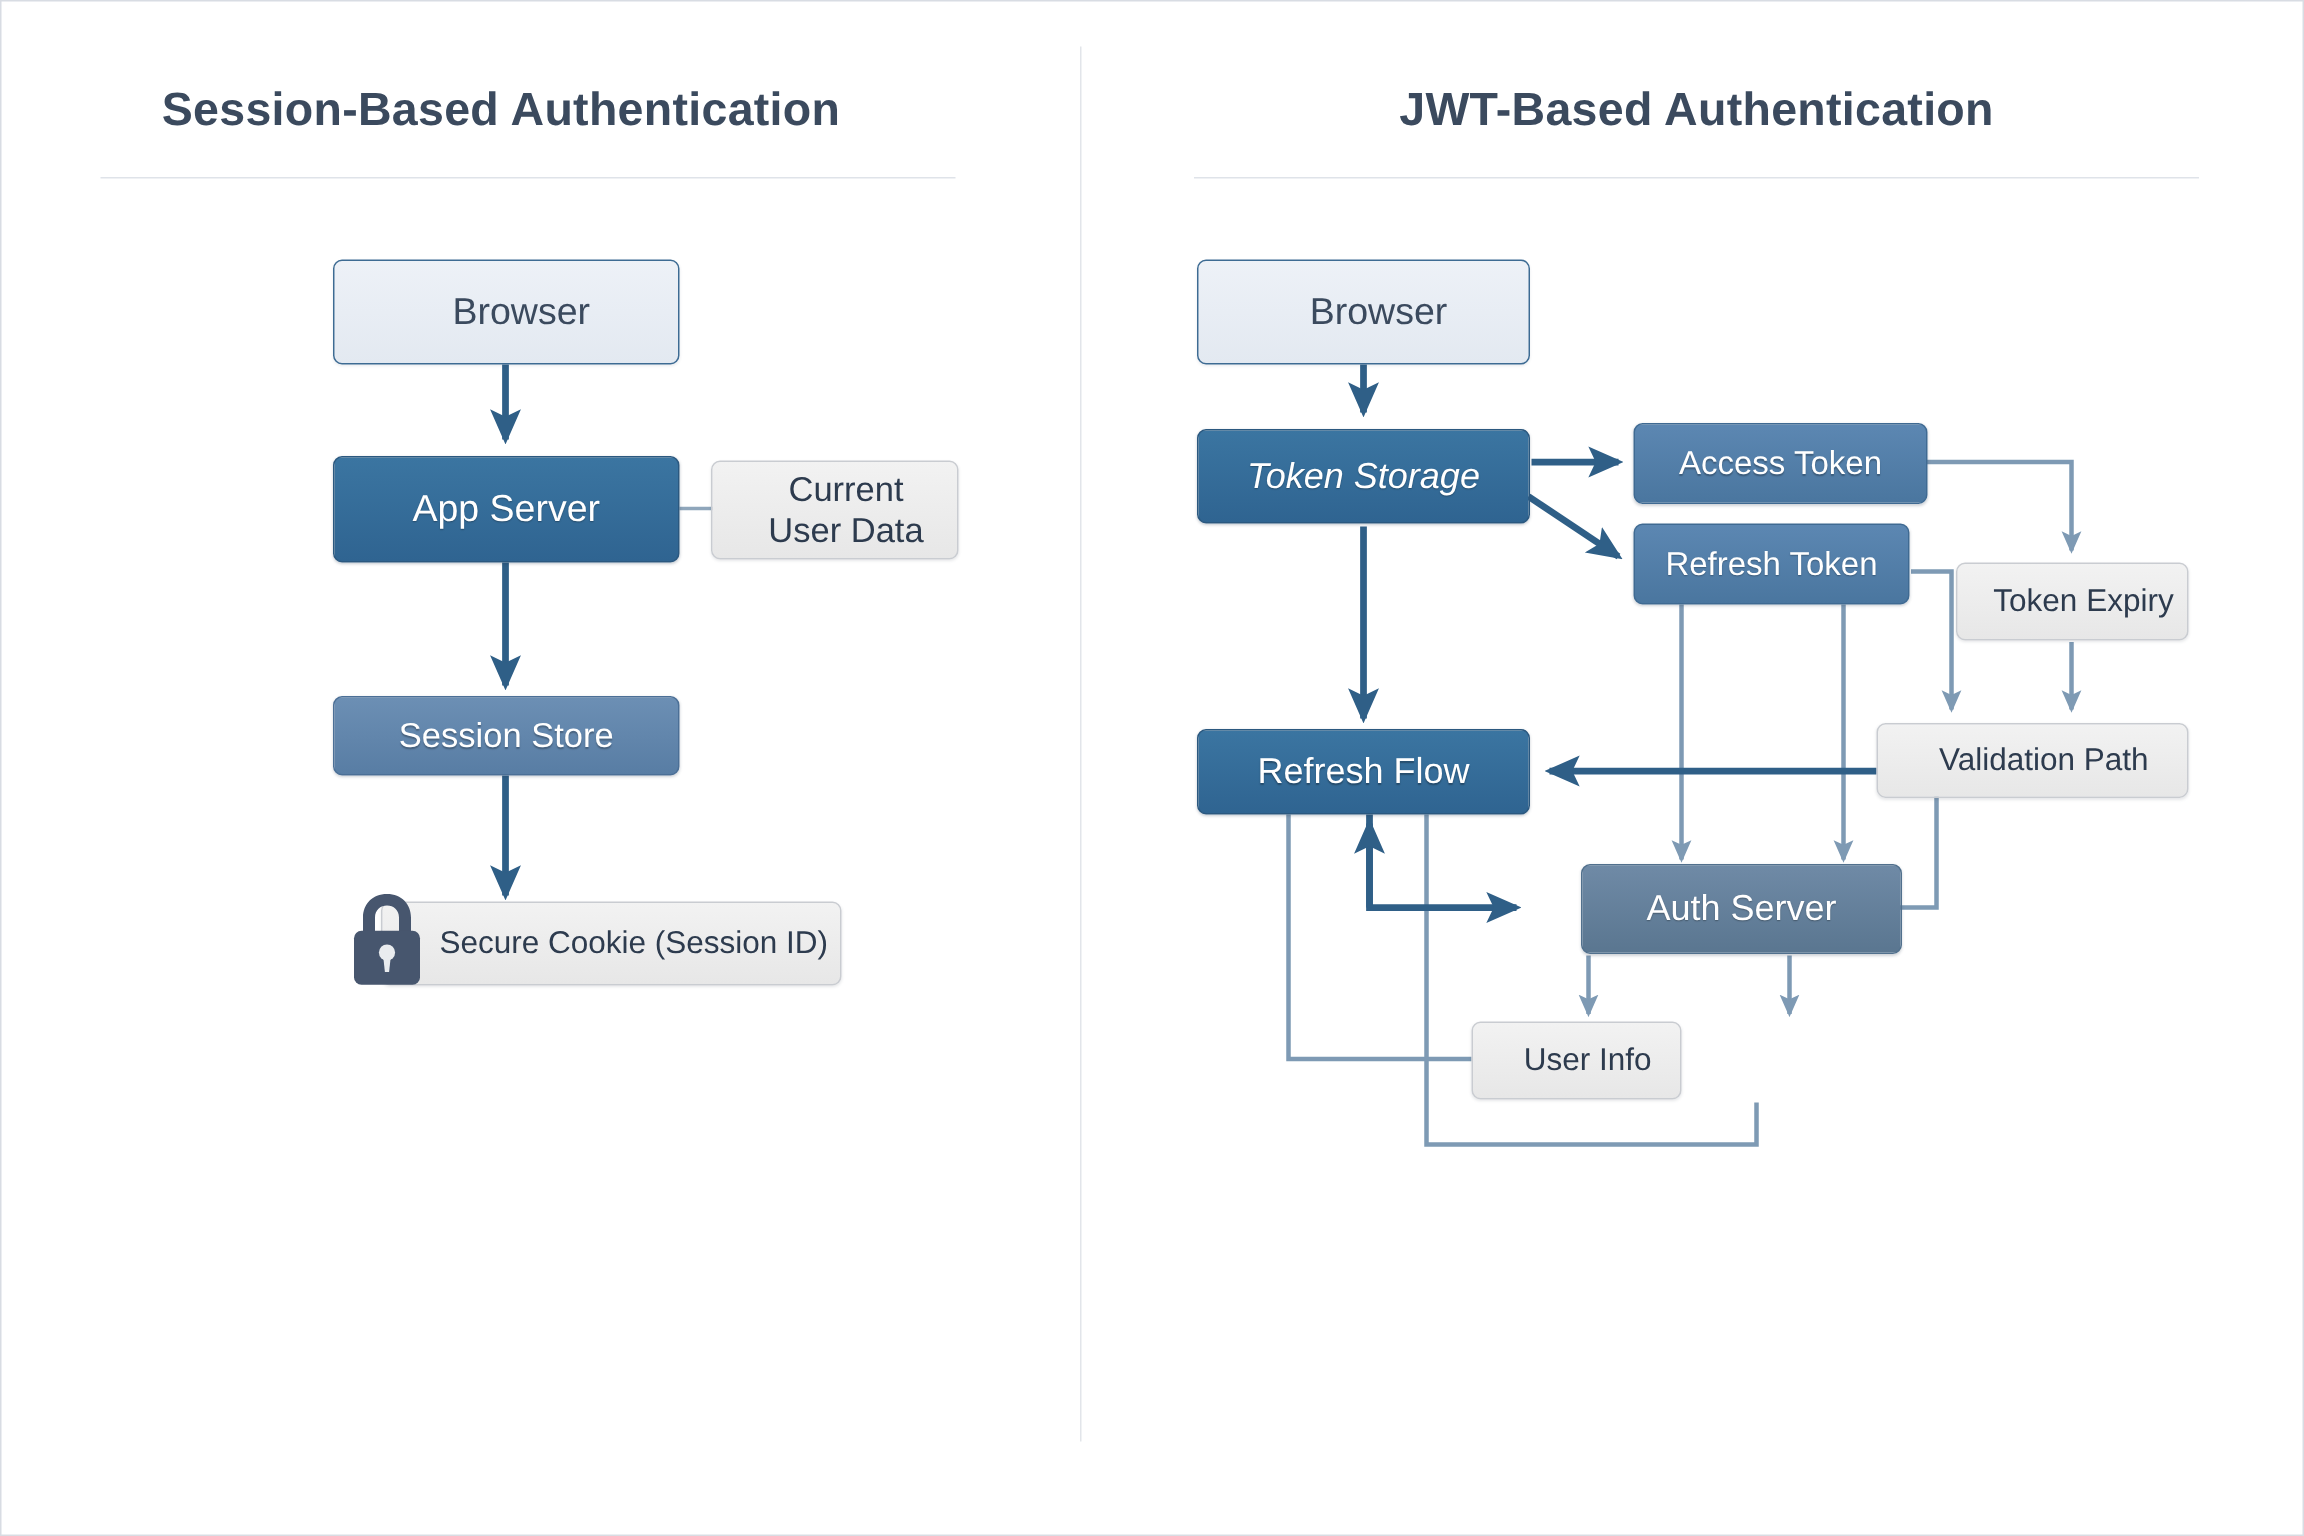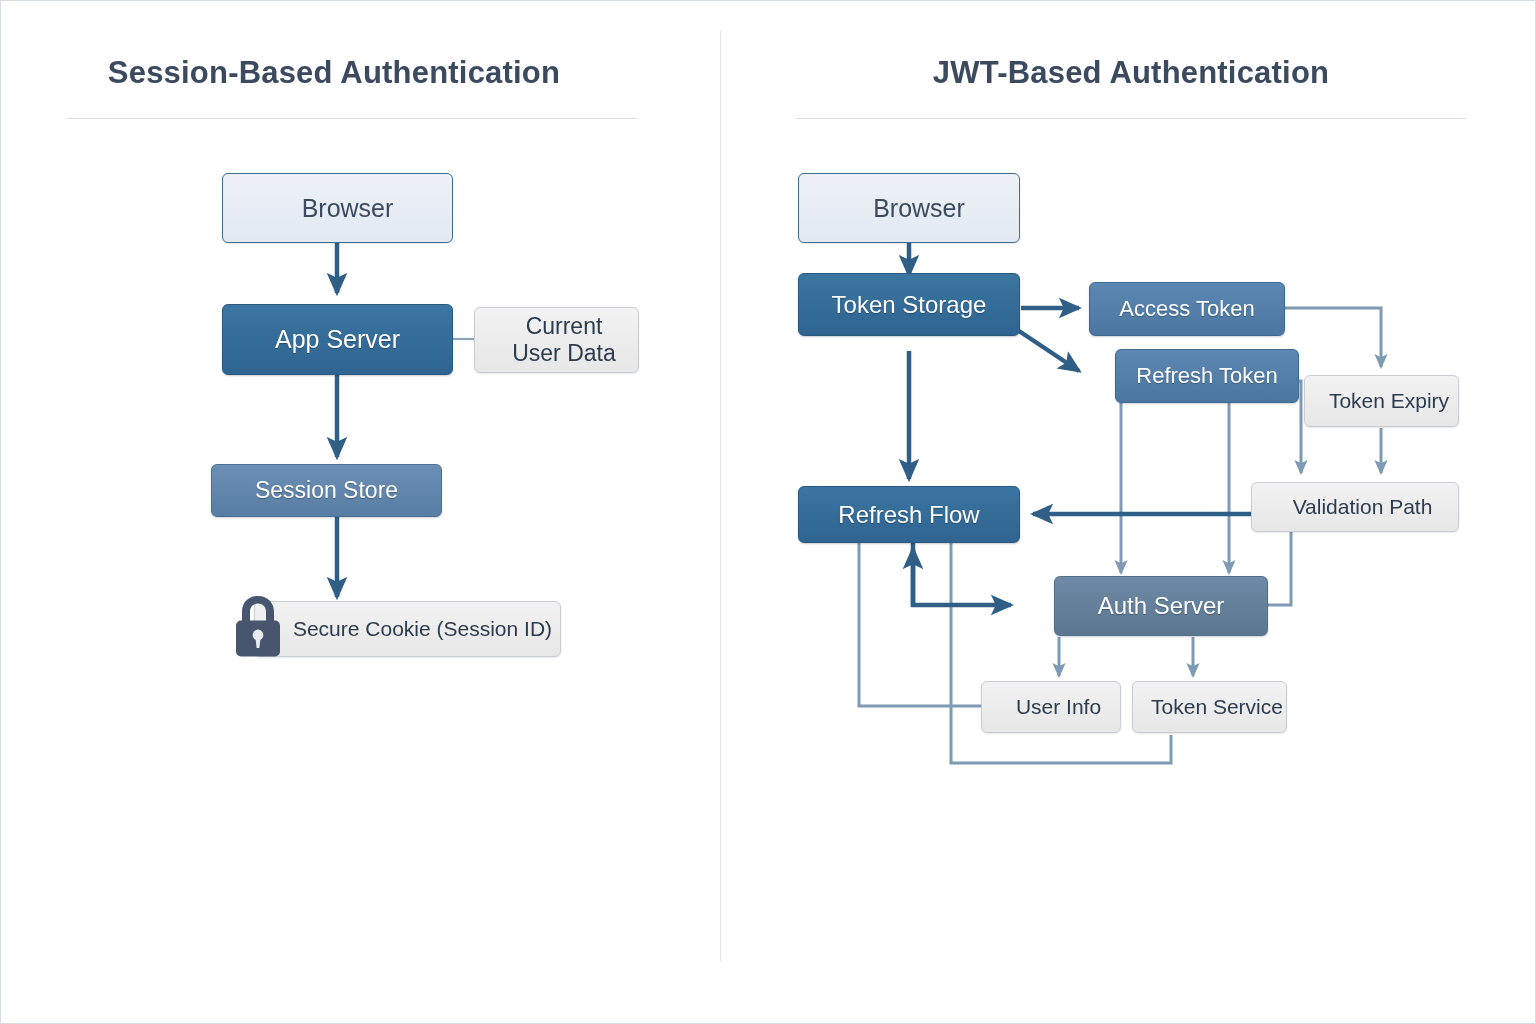--- a/index.html
+++ b/index.html
@@ -209,47 +209,46 @@
     </g>
   </svg>
 
   <div class="node n-light" style="left:221px; top:172px; width:231px; height:70px; font-size:25px;">Browser</div>
 
   <div class="node n-dark" style="left:221px; top:303px; width:231px; height:71px; font-size:25px;">App Server</div>
 
   <div class="node n-gray" style="left:473px; top:306px; width:165px; height:66px; font-size:23px; white-space:pre-line;">Current
 User Data</div>
 
-  <div class="node n-mid" style="left:210px; top:463px; width:231px; height:53px; font-size:23px;">Session Store</div>
+  <div class="node n-mid" style="left:221px; top:463px; width:231px; height:53px; font-size:23px;">Session Store</div>
 
   <div class="node n-gray" style="left:253px; top:600px; width:307px; height:56px; font-size:21px; padding-left:30px;">Secure Cookie (Session ID)</div>
 
   <div class="lock-badge" style="left:231px; top:592px; width:52px; height:66px;">
     <svg width="52" height="66" viewBox="0 0 52 66" xmlns="http://www.w3.org/2000/svg">
       <path d="M26 3 C16.2 3 10 10 10 18.6 L10 29 L18 29 L18 18.6 C18 13.6 21.6 10.6 26 10.6
                C30.4 10.6 34 13.6 34 18.6 L34 29 L42 29 L42 18.6 C42 10 35.8 3 26 3 Z" fill="#47566e"></path>
       <rect x="4" y="27.5" width="44" height="36" rx="5" fill="#47566e"></rect>
       <circle cx="26" cy="42" r="5.4" fill="#e9ecef"></circle>
       <path d="M23.4 44 L28.6 44 L27.4 55 L24.6 55 Z" fill="#e9ecef"></path>
     </svg>
   </div>
 
   <div class="node n-light" style="left:797px; top:172px; width:222px; height:70px; font-size:25px;">Browser</div>
 
-  <div class="node n-dark" style="left:797px; top:272px; width:222px; height:63px; font-size:24px;">Token Storage</div>
+  <div class="node n-dark" style="left:797px; top:285px; width:222px; height:63px; font-size:24px;font-style:italic;">Token Storage</div>
 
   <div class="node n-steel" style="left:1088px; top:281px; width:196px; height:54px; font-size:22px;">Access Token</div>
 
-  <div class="node n-steel" style="left:1114px; top:348px; width:184px; height:54px; font-size:22px;">Refresh Token</div>
+  <div class="node n-steel" style="left:1088px; top:348px; width:184px; height:54px; font-size:22px;">Refresh Token</div>
 
   <div class="node n-dark" style="left:797px; top:485px; width:222px; height:57px; font-size:24px;">Refresh Flow</div>
 
   <div class="node n-gray" style="left:1303px; top:374px; width:155px; height:52px; font-size:21px;">Token Expiry</div>
 
   <div class="node n-gray" style="left:1250px; top:481px; width:208px; height:50px; font-size:21px;">Validation Path</div>
 
   <div class="node n-slate" style="left:1021px; top:575px; width:214px; height:60px; font-size:24px;margin-left:32px;">Auth Server</div>
 
   <div class="node n-gray" style="left:980px; top:680px; width:140px; height:52px; font-size:21px;">User Info</div>
 
-  <div class="node n-gray" style="left:1131px; top:680px; width:155px; height:52px; font-size:21px;">Token Service</div>
 
 </div>
 
 </body></html>

